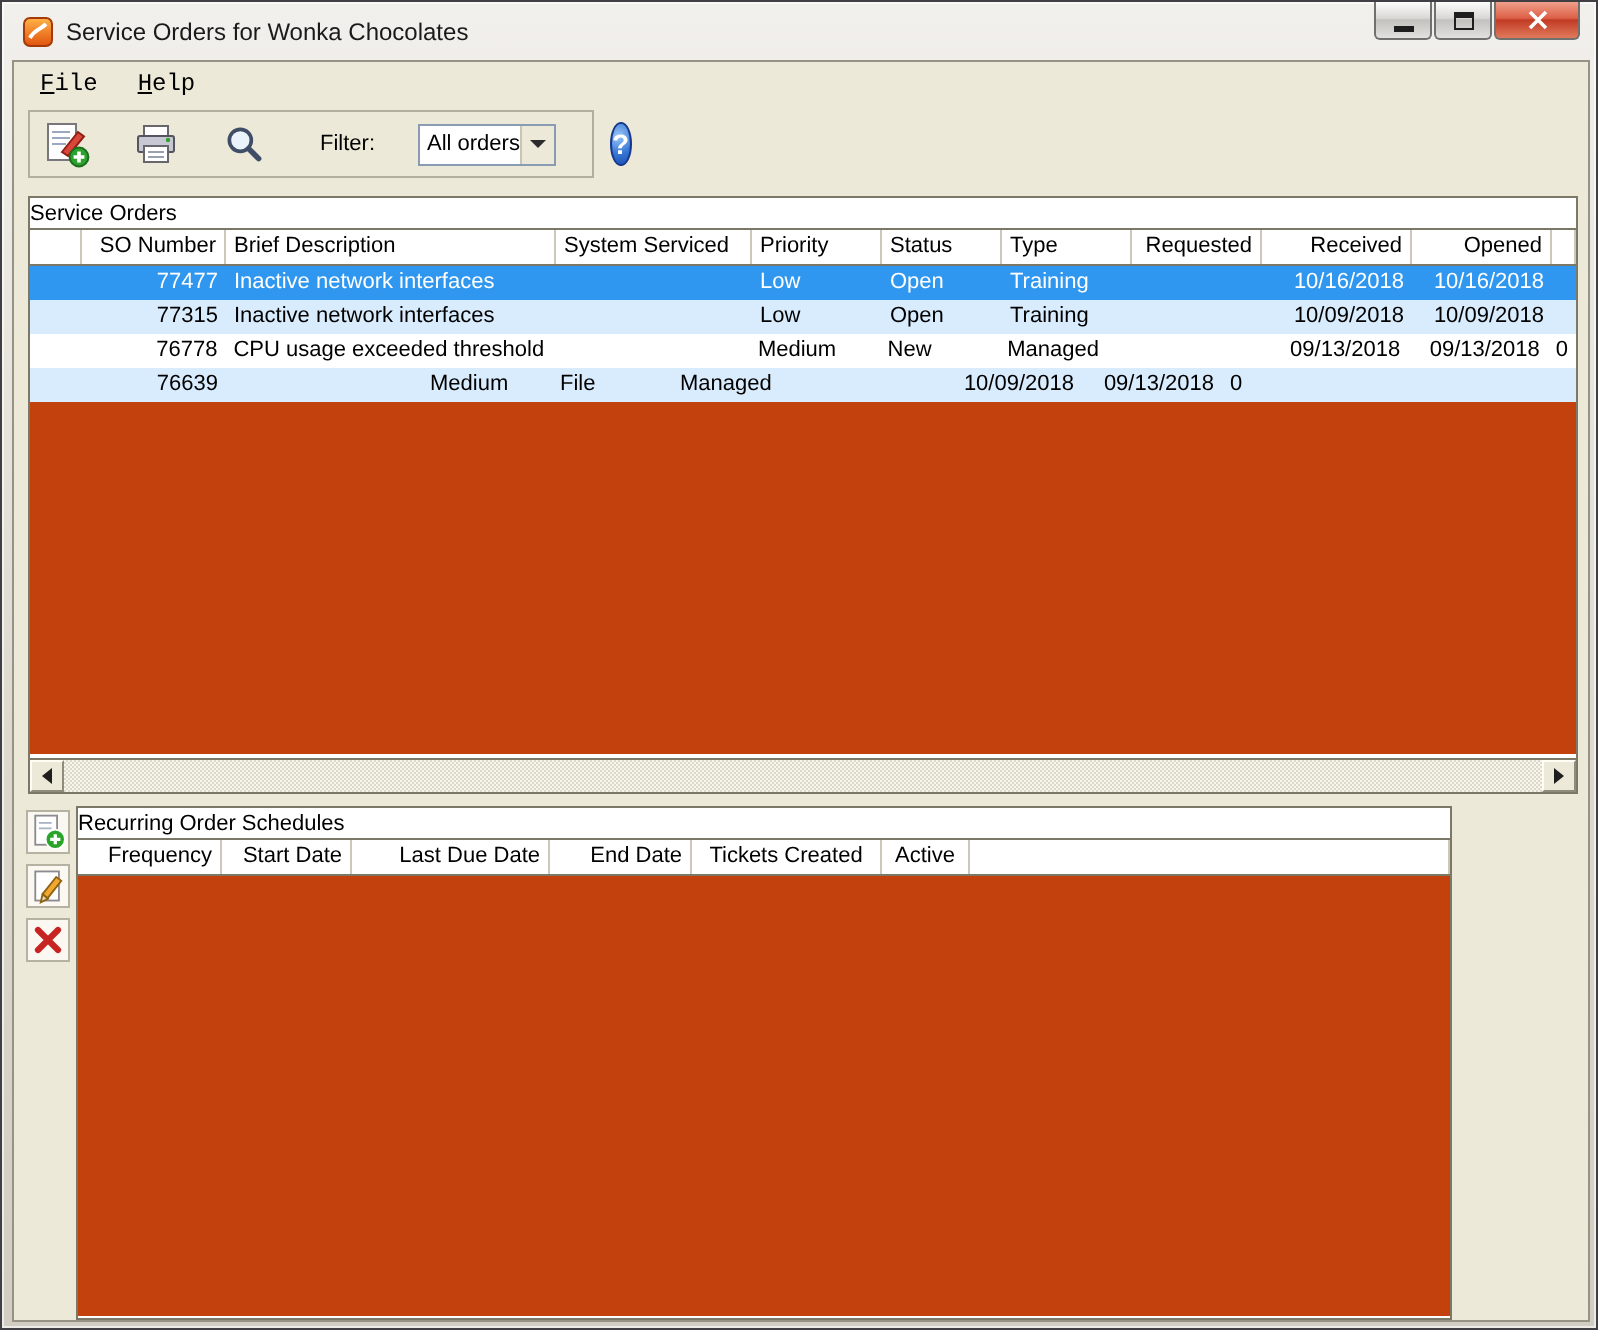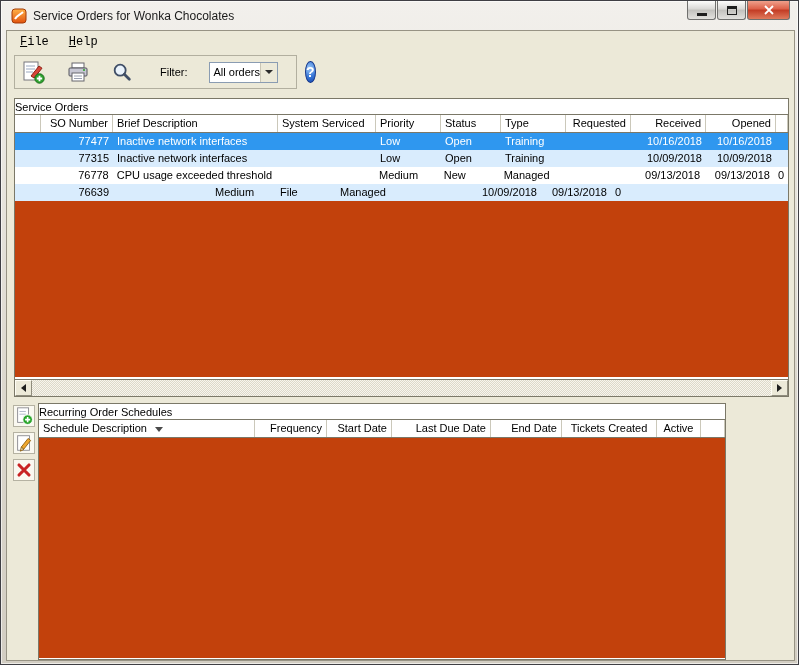--- a/index.html
+++ b/index.html
@@ -284,21 +284,20 @@
       <div class="side-btn">
         <svg width="20" height="20" viewBox="0 0 22 22">
           <path d="M5.5 5.5 L16.5 16.5 M16.5 5.5 L5.5 16.5" stroke="#c82323" stroke-width="3.4" stroke-linecap="round"></path>
         </svg>
       </div>
     </div>
 
     <div class="panel rs-table">
       <div class="group-title">Recurring Order Schedules</div>
       <div class="header-row" id="rs-header">
-          <div class="hcell r0"><span>Schedule Description</span><i class="sort-tri"></i></div>
           <div class="hcell r1"><span>Frequency</span></div>
           <div class="hcell r2"><span>Start Date</span></div>
           <div class="hcell r3"><span>Last Due Date</span></div>
           <div class="hcell r4"><span>End Date</span></div>
           <div class="hcell r5"><span>Tickets Created</span></div>
           <div class="hcell r6"><span>Active</span></div>
           <div class="hcell r7"><span></span></div>
         </div>
       <div class="tbody rs-body" id="rs-body"></div>
     </div>

